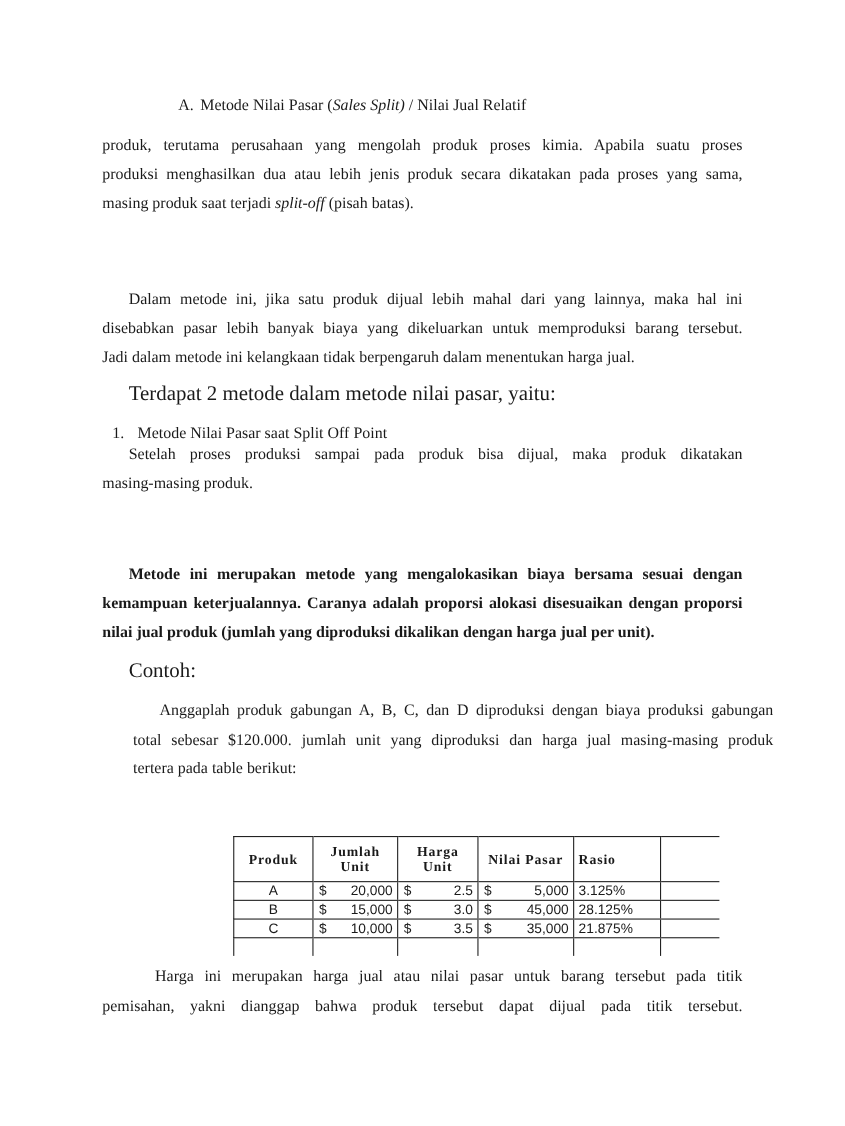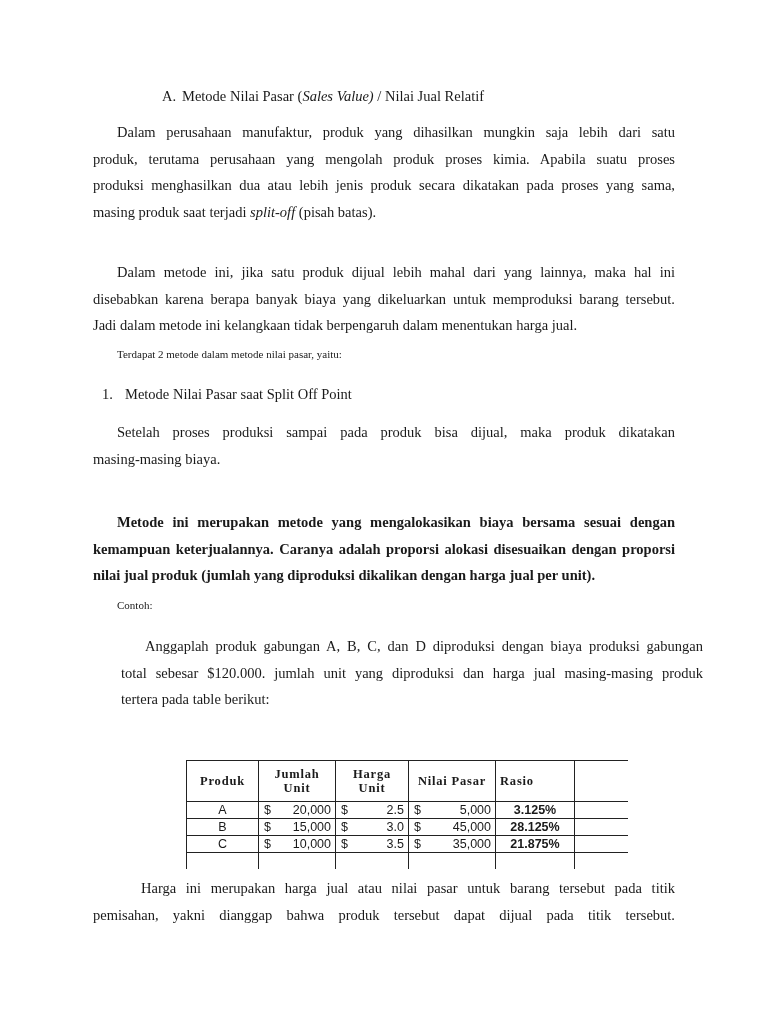--- a/index.html
+++ b/index.html
@@ -9,72 +9,71 @@
   .heading { position: absolute; left: 162px; top: 88px; font-size: 14.5px; white-space: nowrap; }
   .heading .letter { display: inline-block; width: 20px; }
   .p { position: absolute; left: 93px; width: 582px; font-size: 14.5px; line-height: 26.5px;
        text-align: justify; text-align-last: left; margin: 0; }
   .p .indent { display: inline-block; width: 24px; }
   .p.wide-indent .indent { width: 48px; }
   .line { display: block; text-align: justify; text-align-last: justify; height: 26.5px; }
   .line.last { text-align-last: left; }
   .list-item { position: absolute; left: 102px; top: 386px; font-size: 14.5px; white-space: nowrap; }
   .list-item .num { display: inline-block; width: 23px; }
-  .single { position: absolute; left: 117px; font-size: 11px; white-space: nowrap; }
+  .single { position: absolute; left: 117px; font-size: 19px; white-space: nowrap; }
 
-  table.data { position: absolute; left: 186px; top: 760px; border-collapse: collapse;
+  table.data { position: absolute; left: 212px; top: 760px; border-collapse: collapse;
                font-family: "Liberation Sans", "DejaVu Sans", sans-serif; font-size: 12.5px; padding-left: 21px; }
   table.data th, table.data td { border-left: 1.5px solid #222; border-bottom: 1.5px solid #222;
                padding: 0 4px; color: #1a1a1a; }
   table.data tr:first-child th { border-top: 1.5px solid #222; }
   table.data th { font-family: "Liberation Serif", "DejaVu Serif", serif; font-weight: bold;
                font-size: 12.5px; height: 40px; line-height: 14px; letter-spacing: 0.8px; }
   table.data td { height: 16px; line-height: 16px; }
   .c-prod { width: 63px; text-align: center; }
   .c-unit { width: 68px; }
   .c-harga { width: 64px; }
   .c-nilai { width: 78px; }
-  .c-rasio { width: 70px; text-align: center; font-weight: bold; }
+  .c-rasio { width: 70px; text-align: left; }
   .c-empty { width: 45px; border-right: none; }
   th.c-empty { border-top: 1.5px solid #222; }
   td.money { position: relative; text-align: right; }
   td.money .cur { position: absolute; left: 5px; }
   .tail td { border-bottom: none !important; height: 4px; line-height: 4px; padding: 0; }
 </style>
 </head>
 <body>
 
 <div class="page">
 
   <div class="heading">
-    <span class="letter">A.</span><span>Metode Nilai Pasar (</span><em>Sales Value)</em><span> / Nilai Jual Relatif</span>
+    <span class="letter">A.</span><span>Metode Nilai Pasar (</span><em>Sales Split)</em><span> / Nilai Jual Relatif</span>
   </div>
 
   <div class="p" style="top:119px;">
-    <span class="line"><span class="indent"></span><span>Dalam perusahaan manufaktur, produk yang dihasilkan mungkin saja lebih dari satu</span></span>
     <span class="line">produk, terutama perusahaan yang mengolah produk proses kimia. Apabila suatu proses</span>
     <span class="line">produksi menghasilkan dua atau lebih jenis produk secara dikatakan pada proses yang sama,</span>
     <span class="line last"><span>masing produk saat terjadi </span><em>split-off</em><span> (pisah batas).</span></span>
   </div>
 
   <div class="p" style="top:259px;">
     <span class="line"><span class="indent"></span><span>Dalam metode ini, jika satu produk dijual lebih mahal dari yang lainnya, maka hal ini</span></span>
-    <span class="line">disebabkan karena berapa banyak biaya yang dikeluarkan untuk memproduksi barang tersebut.</span>
+    <span class="line">disebabkan pasar lebih banyak biaya yang dikeluarkan untuk memproduksi barang tersebut.</span>
     <span class="line last">Jadi dalam metode ini kelangkaan tidak berpengaruh dalam menentukan harga jual.</span>
   </div>
 
   <div class="single" style="top:348px;">Terdapat 2 metode dalam metode nilai pasar, yaitu:</div>
 
   <div class="list-item">
     <span class="num">1.</span><span>Metode Nilai Pasar saat Split Off Point</span>
   </div>
 
-  <div class="p" style="top:419px;">
+  <div class="p" style="top:400px;">
     <span class="line"><span class="indent"></span><span>Setelah proses produksi sampai pada produk bisa dijual, maka produk dikatakan</span></span>
-    <span class="line last">masing-masing biaya.</span>
+    <span class="line last">masing-masing produk.</span>
   </div>
 
   <div class="p" style="top:509px;font-weight:bold;">
     <span class="line"><span class="indent"></span><span>Metode ini merupakan metode yang mengalokasikan biaya bersama sesuai dengan</span></span>
     <span class="line">kemampuan keterjualannya. Caranya adalah proporsi alokasi disesuaikan dengan proporsi</span>
     <span class="line last">nilai jual produk (jumlah yang diproduksi dikalikan dengan harga jual per unit).</span>
   </div>
 
   <div class="single" style="top:599px;">Contoh:</div>
 

